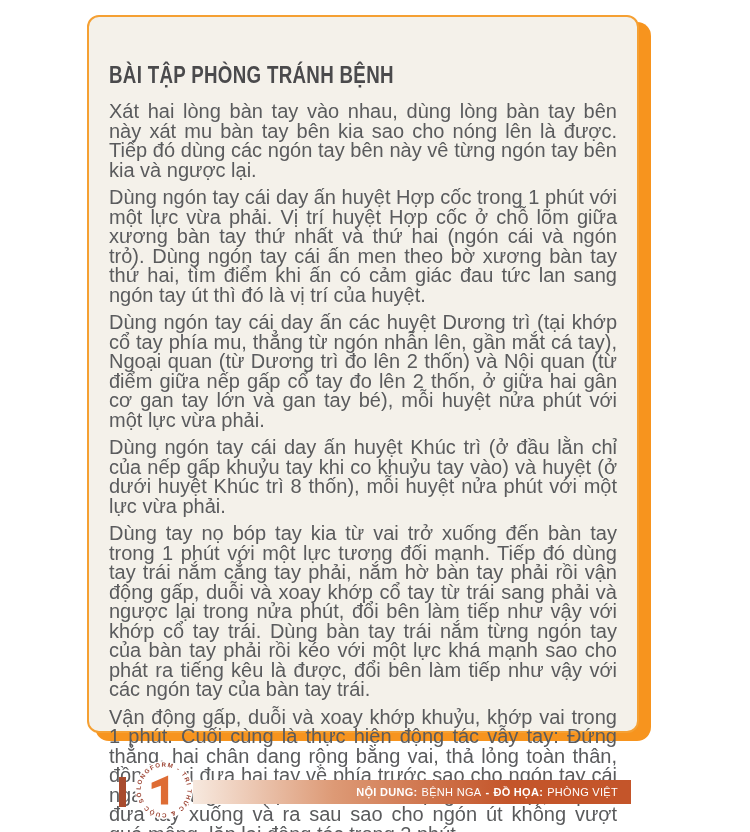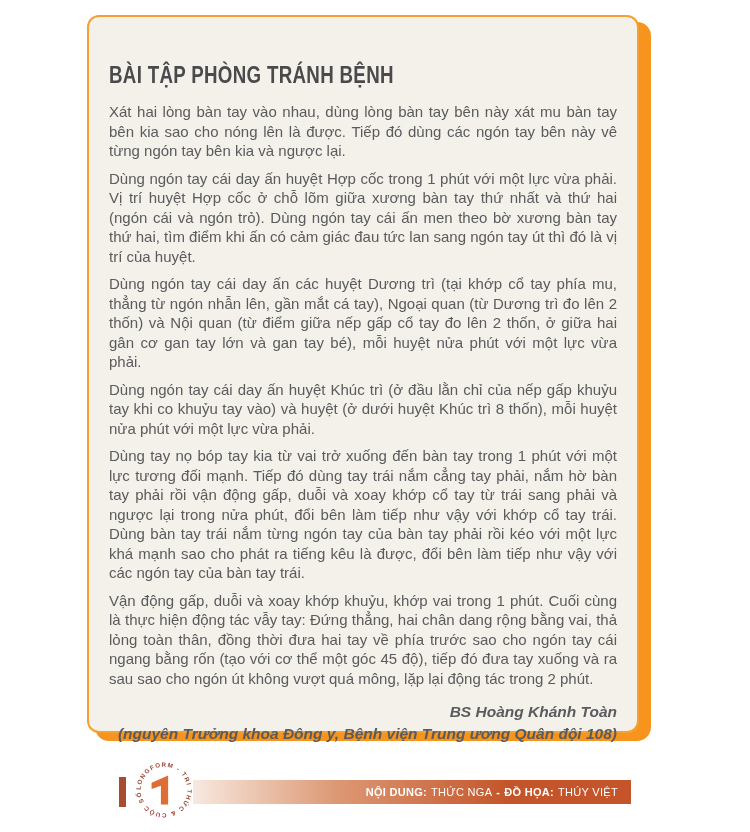--- a/index.html
+++ b/index.html
@@ -30,21 +30,21 @@
     font-size: 24px; font-weight: 700;
     color: #4a4a4c;
     letter-spacing: 0.4px;
     transform: scaleX(0.78);
     transform-origin: 0 50%;
     white-space: nowrap;
     margin: 0 0 13px 0;
   }
   .body-para {
     margin: 0 0 8px 0;
-    font-size: 15px; line-height: 19.5px;
+    font-size: 20px; line-height: 19.5px;
     color: #5a5b5d;
     text-align: justify;
   }
   .signature {
     margin-top: 13px;
     text-align: right;
     font-weight: 700; font-style: italic;
     font-size: 15.5px; line-height: 22px;
     color: #5a5b5d;
   }
@@ -98,19 +98,19 @@
       <path id="ringpath" d="M 29 29 m -22.5 0 a 22.5 22.5 0 1 1 45 0 a 22.5 22.5 0 1 1 -45 0"></path>
     </defs>
     <text font-size="6" font-weight="700" fill="#9c4433" letter-spacing="1.2">
       <textPath href="#ringpath">LONGFORM - TRI THỨC &amp; CUỘC SỐNG - </textPath>
     </text>
     <path d="M17 22 L33 15 L33 43 L26 43 L26 25 L17 28 Z" fill="#de6c34"></path>
   </svg>
 
   <div class="credit-bar">
     <span class="lbl">NỘI DUNG:</span>
-    <span>THỨC NGA</span>
+    <span>BỆNH NGA</span>
     <span class="lbl">-</span>
     <span class="lbl">ĐỒ HỌA:</span>
-    <span>THÚY VIỆT</span>
+    <span>PHÒNG VIỆT</span>
   </div>
 
 </div>
 
 </body></html>

